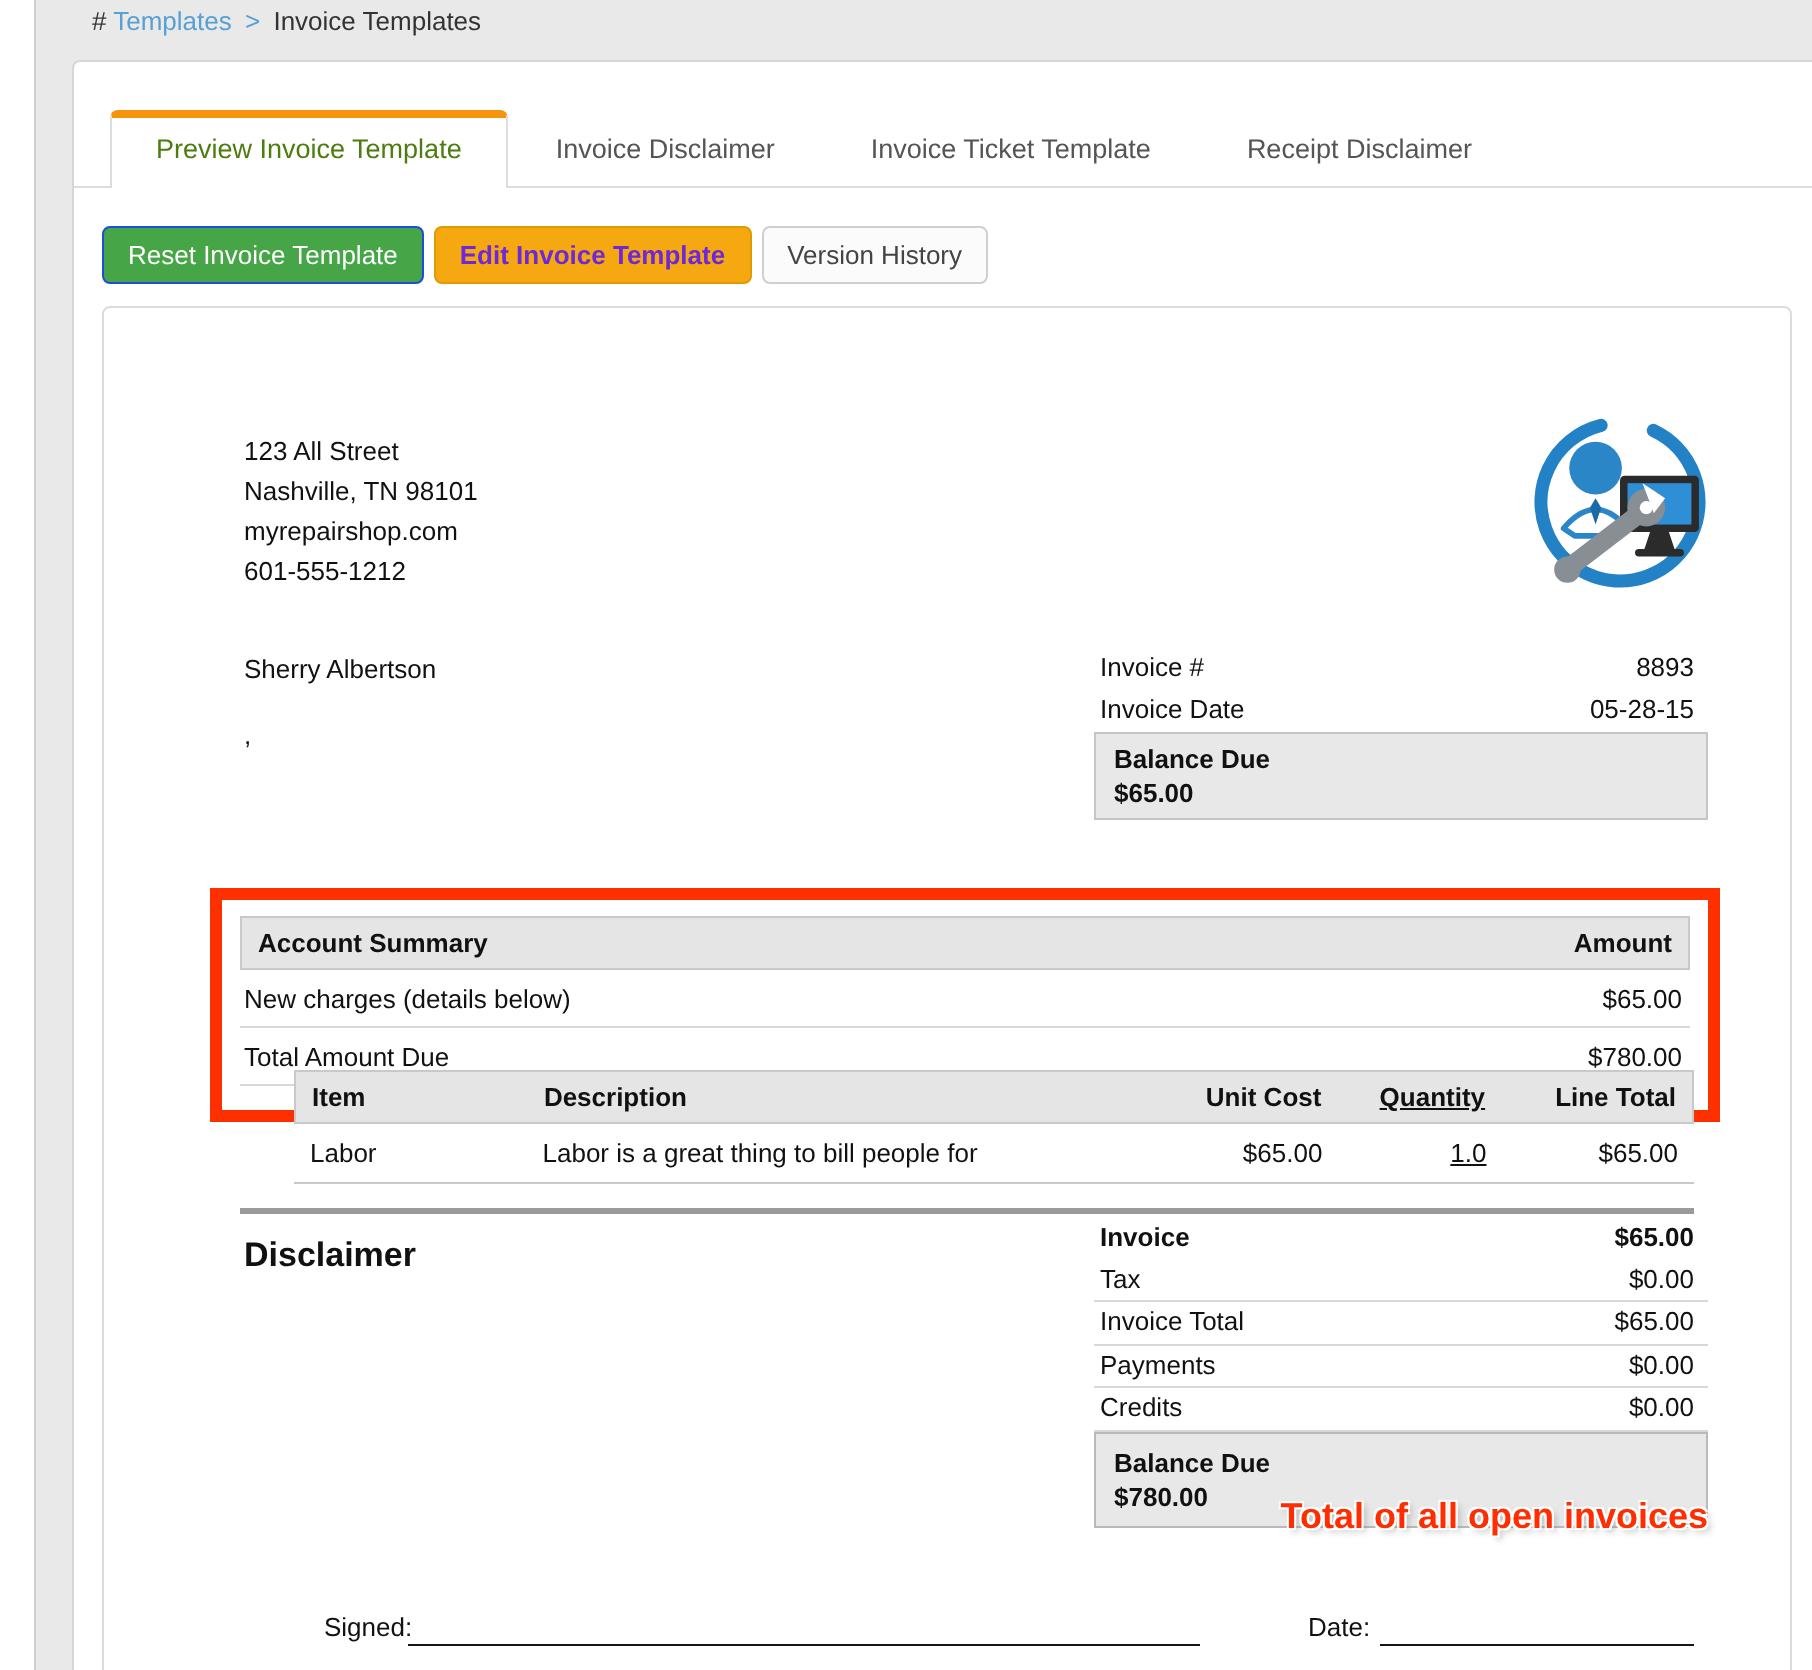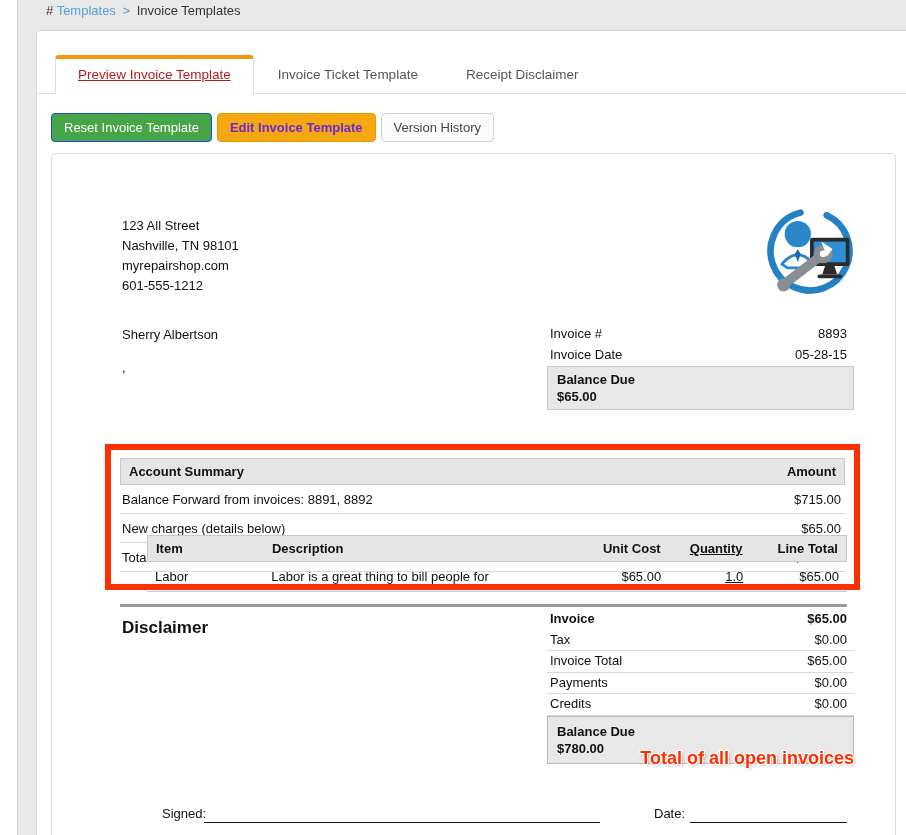--- a/index.html
+++ b/index.html
@@ -20,21 +20,21 @@
   .tab-bar{
     position:relative;margin-top:24px;padding-left:18px;
     border-bottom:1px solid #ddd;display:flex;align-items:flex-end;
   }
   .tab{
     font-size:13.5px;color:#555;padding:12px 24px 11px;cursor:pointer;white-space:nowrap;
   }
   .tab.active{
     background:#fff;border:1px solid #ddd;border-bottom:none;
     border-top:4px solid #f5930b;border-radius:4px 4px 0 0;
-    margin-bottom:-1px;padding:8px 22px 12px;color:#b91c1c;text-decoration:underline;
+    margin-bottom:-1px;padding:8px 22px 12px;color:#4d7c0f;
   }
   .toolbar{margin:19px 0 0 14px;display:flex;gap:5px;}
   .btn{
     font-family:inherit;font-size:13px;border-radius:4px;padding:6px 12px;
     cursor:pointer;line-height:15px;
   }
   .btn-green{background:#46a546;border:1px solid #1d4ed8;color:#fff;font-weight:400;}
   .btn-orange{background:#f5a80f;border:1px solid #e09b00;color:#6d28d9;font-weight:700;}
   .btn-plain{background:#fbfbfb;border:1px solid #cfcfcf;color:#444;font-weight:400;}
   .invoice-panel{
@@ -99,20 +99,21 @@
   <span>#</span>
   <a class="bc-link">Templates</a>
   <span class="bc-sep">&gt;</span>
   <span>Invoice Templates</span>
 </div>
 
 <div class="content-card">
 
   <div class="tab-bar">
     <div class="tab active">Preview Invoice Template</div>
+    <div class="tab">Invoice Disclaimer</div>
     <div class="tab">Invoice Ticket Template</div>
     <div class="tab">Receipt Disclaimer</div>
   </div>
 
   <div class="toolbar">
     <button class="btn btn-green">Reset Invoice Template</button>
     <button class="btn btn-orange">Edit Invoice Template</button>
     <button class="btn btn-plain">Version History</button>
   </div>
 
@@ -160,24 +161,20 @@
         <span>$65.00</span>
       </div>
     </div>
 
     <div class="abs red-box">
       <div class="tbl-head">
         <span>Account Summary</span>
         <span>Amount</span>
       </div>
       <div class="sum-row">
-        <span>Balance Forward from invoices: 8891, 8892</span>
-        <span>$715.00</span>
-      </div>
-      <div class="sum-row">
         <span>New charges (details below)</span>
         <span>$65.00</span>
       </div>
       <div class="sum-row">
         <span>Total Amount Due</span>
         <span>$780.00</span>
       </div>
     </div>
 
     <div class="abs items">

